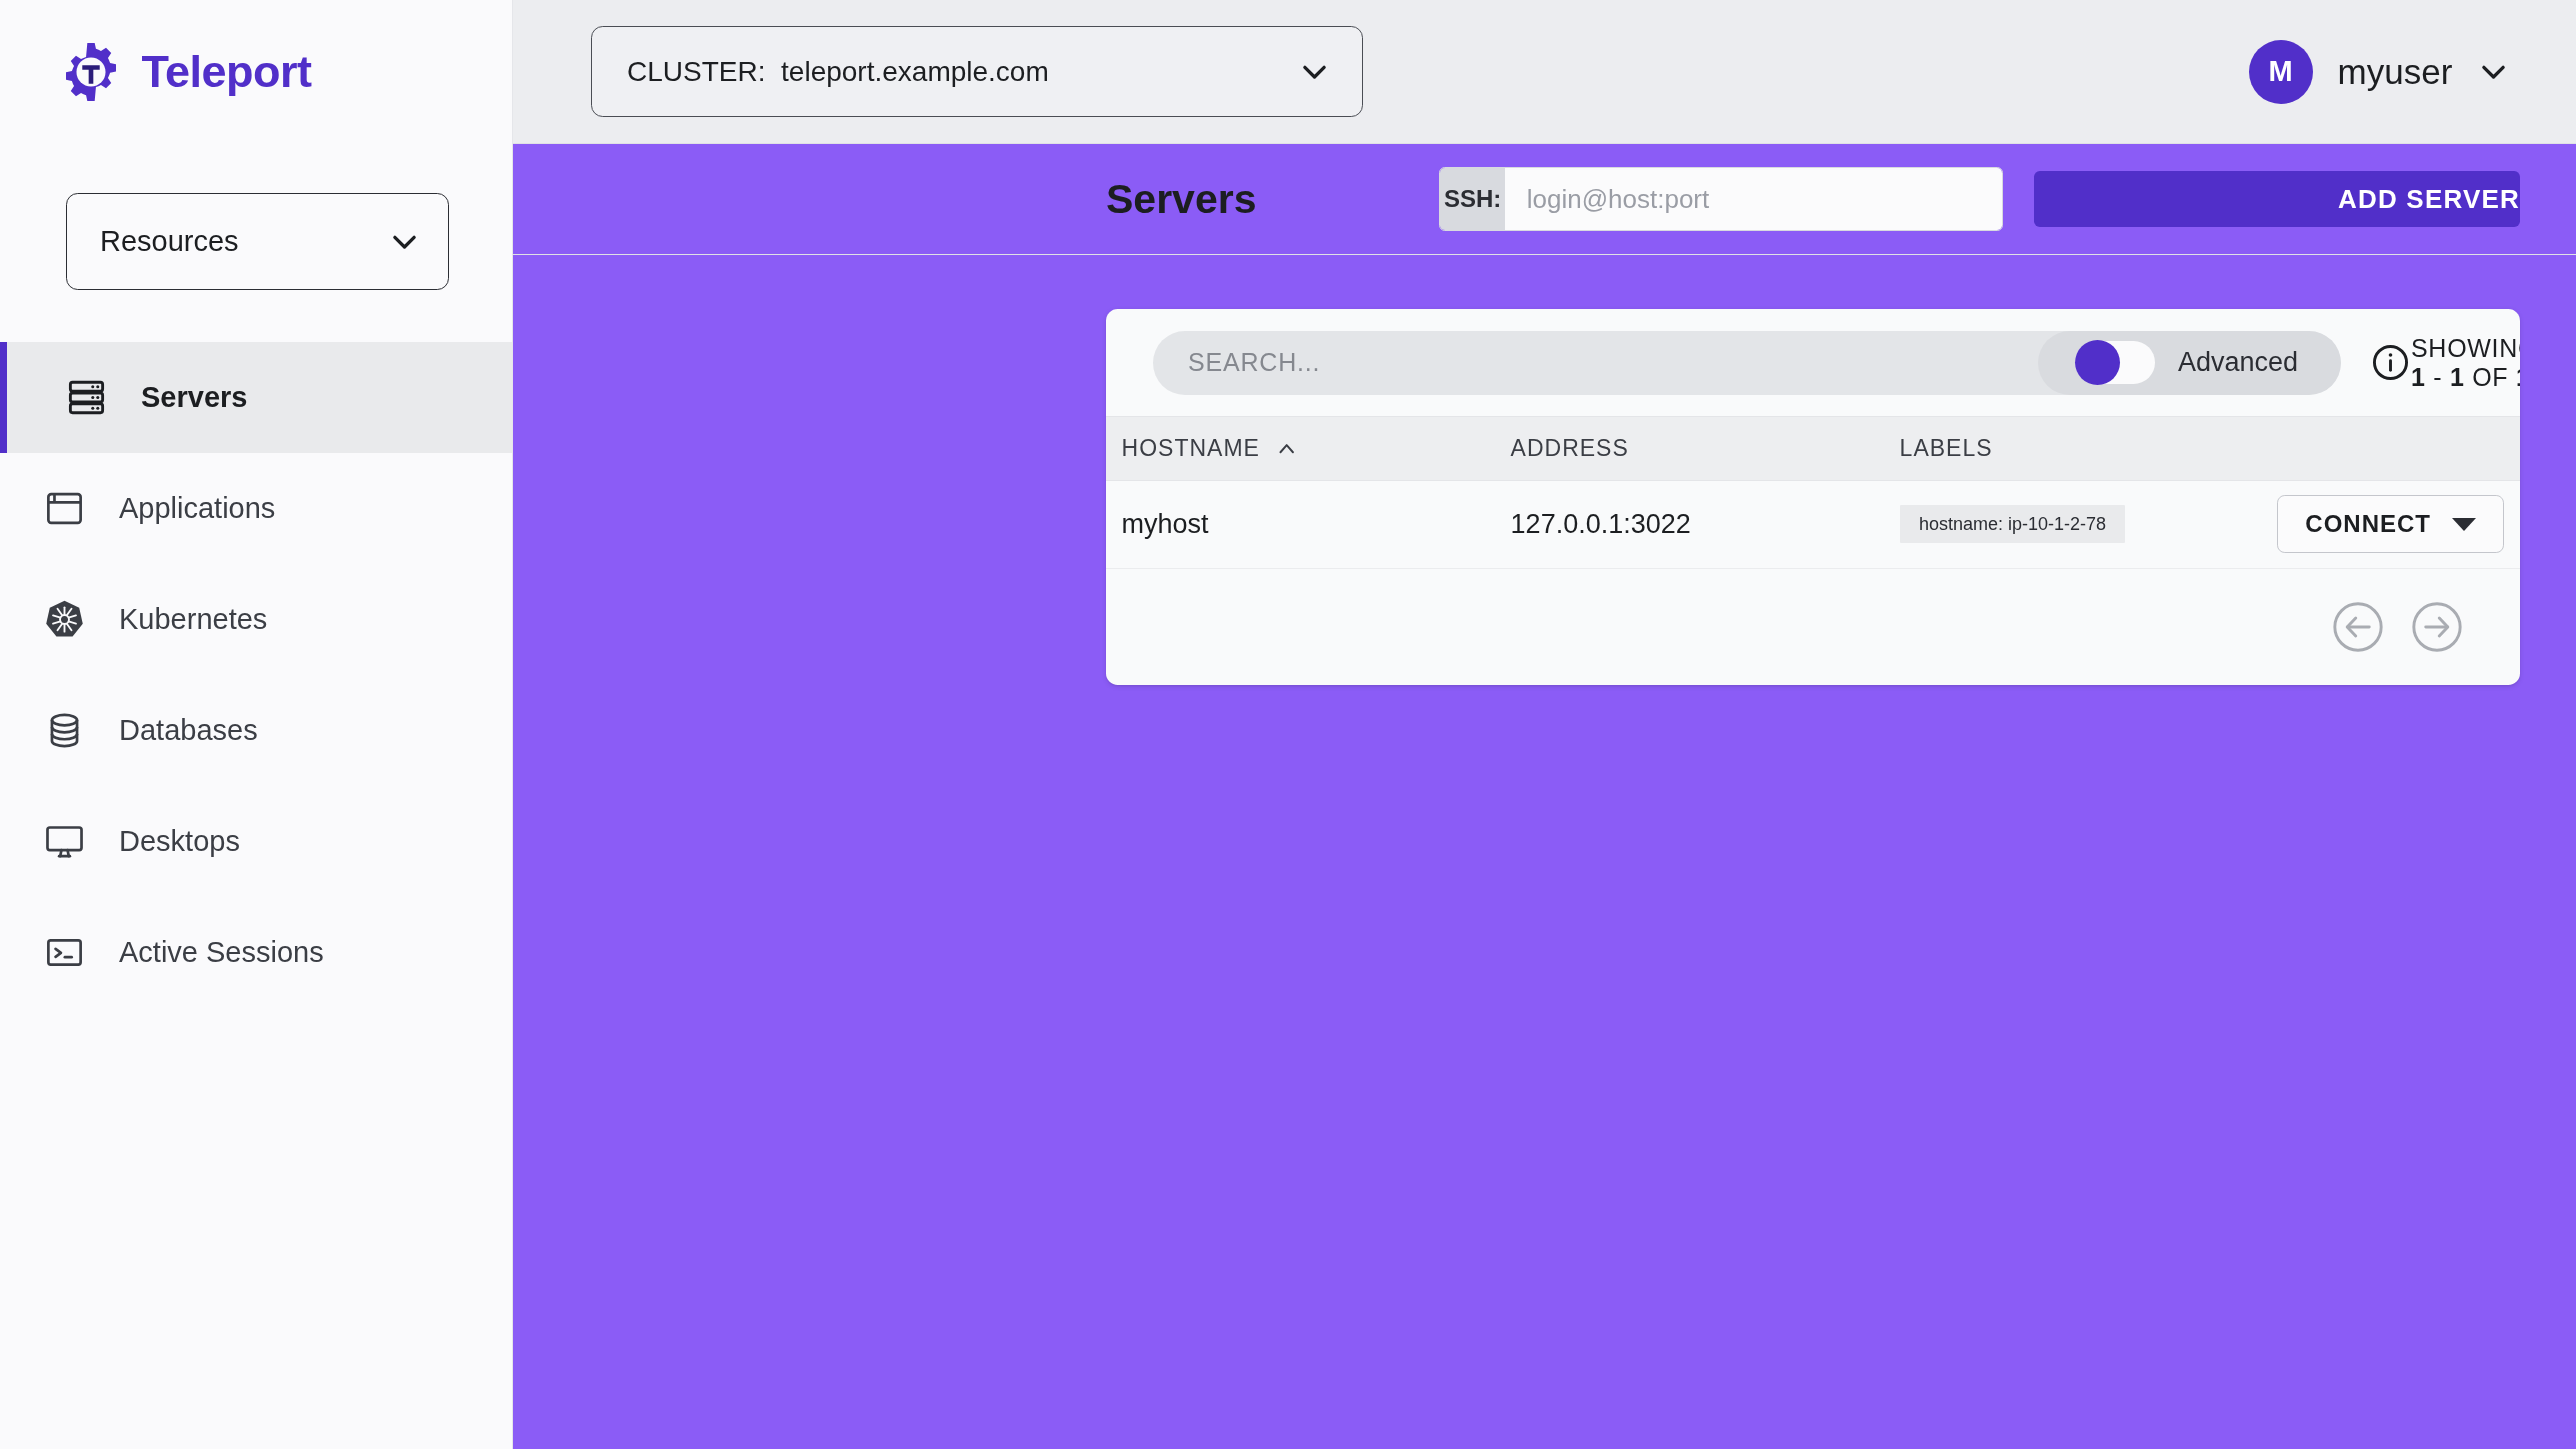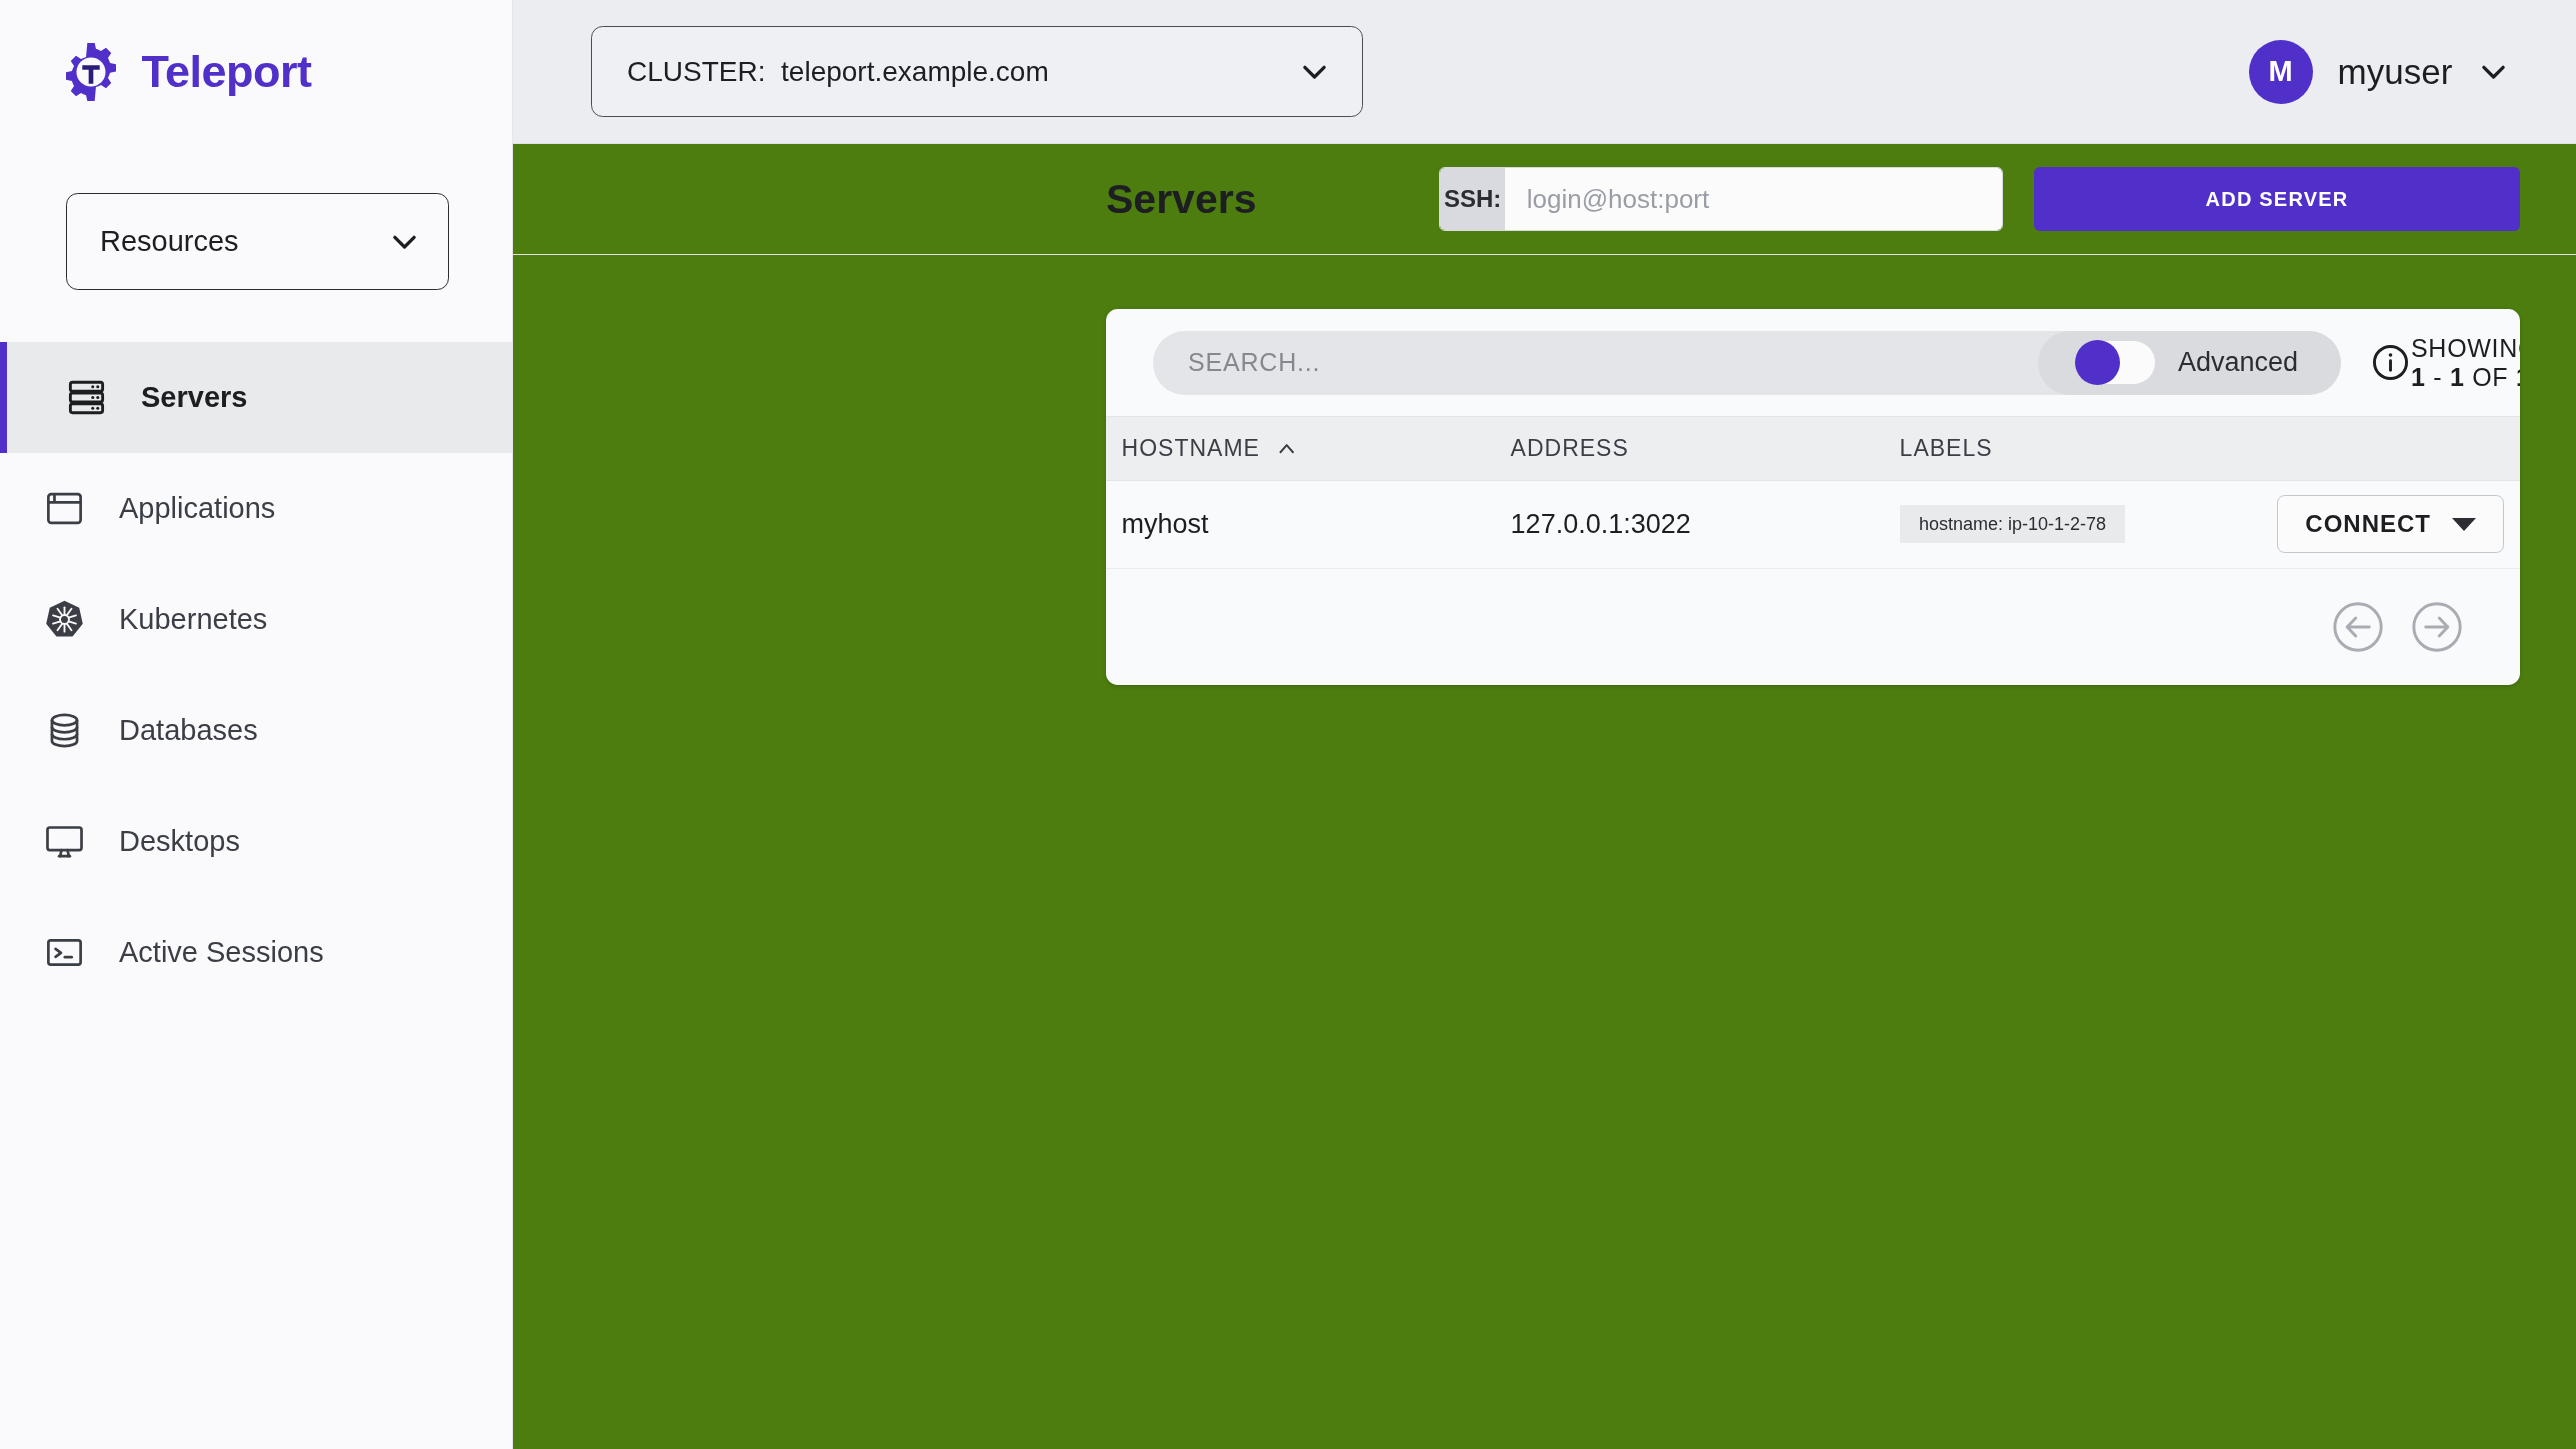--- a/index.html
+++ b/index.html
@@ -87,21 +87,21 @@
   }
   .nav-icon { width: 43px; height: 43px; flex: 0 0 43px; display: block; }
   .nav-label { font-size: 29px; color: #3B3E45; }
   .nav-item.active .nav-label { font-weight: bold; color: #1C1E21; }
 
   
   .main {
     flex: 1 1 auto;
     display: flex;
     flex-direction: column;
-    background: #4d7c0f;
+    background: #8b5cf6;
     min-width: 0;
   }
 
   .topbar {
     height: 144px;
     flex: 0 0 144px;
     display: flex;
     align-items: center;
     justify-content: space-between;
     padding: 0 56px 0 78px;
@@ -195,30 +195,31 @@
     background: #FBFBFC;
     font-family: "Liberation Sans", sans-serif;
     font-size: 26px;
     color: #1C1E21;
     padding: 0 21.4px;
   }
   .ssh-input::placeholder { color: #9A9DA5; }
 
   .add-server-btn {
     width: 486px;
-    height: 64px;
+    height: 56px;
     background: #512FC9;
     color: #fff;
     border: none;
     border-radius: 5.8px;
     font-family: "Liberation Sans", sans-serif;
-    font-size: 20px;
+    font-size: 26px;
     font-weight: bold;
     letter-spacing: 1.2px;
     cursor: pointer;
+    text-align: right;
   }
 
   
   .content {
     flex: 1 1 auto;
     padding: 54px 56px 0 593px;
     overflow: hidden;
   }
 
   .card {

